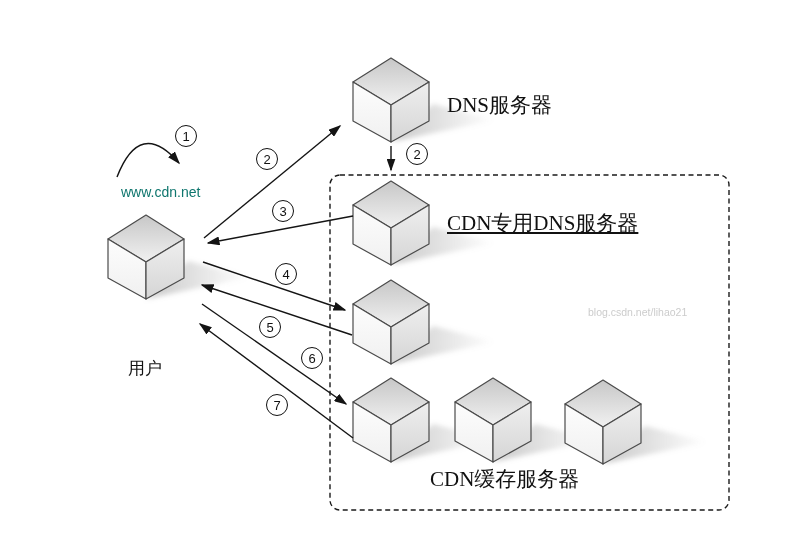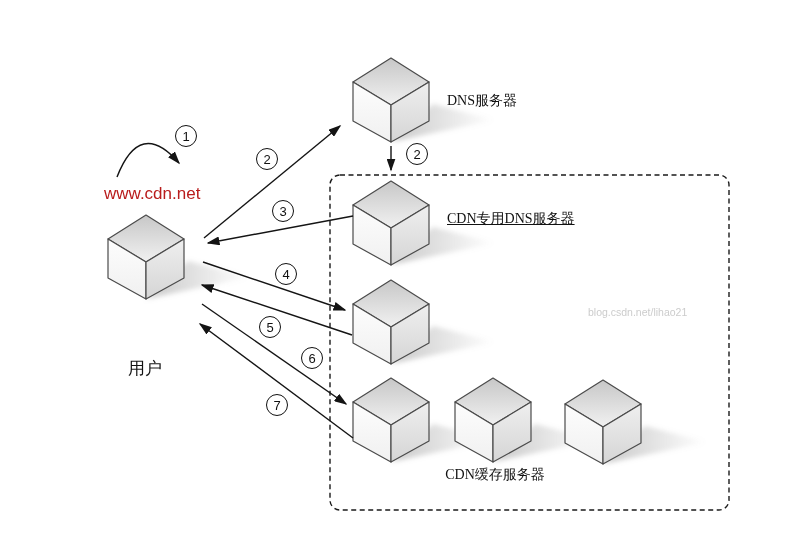--- a/index.html
+++ b/index.html
@@ -10,27 +10,27 @@
     background: #ffffff;
     overflow: hidden;
     font-family: "Liberation Sans", sans-serif;
   }
   #diagram-svg { position: absolute; left: 0; top: 0; }
   .lbl {
     position: absolute;
     color: #111111;
     white-space: nowrap;
     font-family: "Liberation Serif", serif;
-    font-size: 14px;
+    font-size: 21px;
     line-height: 1.15;
   }
   .lbl-www {
-    left: 104px; top: 184px;
+    left: 121px; top: 184px;
     font-family: "Liberation Sans", sans-serif;
-    font-size: 17px; color: #b91c1c;
+    font-size: 14px; color: #0f766e;
   }
   .lbl-user  { left: 110px; top: 311px; width: 70px;  text-align: center; font-size: 17px; margin-top: 48px; }
   .lbl-dns   { left: 447px; top: 93px;  }
   .lbl-cdndns{ left: 447px; top: 211px; text-decoration: underline; }
   .lbl-lb    { left: 447px; top: 312px; }
   .lbl-cache { left: 430px; top: 467px; width: 130px; text-align: center; }
   .watermark {
     position: absolute;
     left: 588px; top: 262px;
     font-family: "Liberation Sans", sans-serif;

